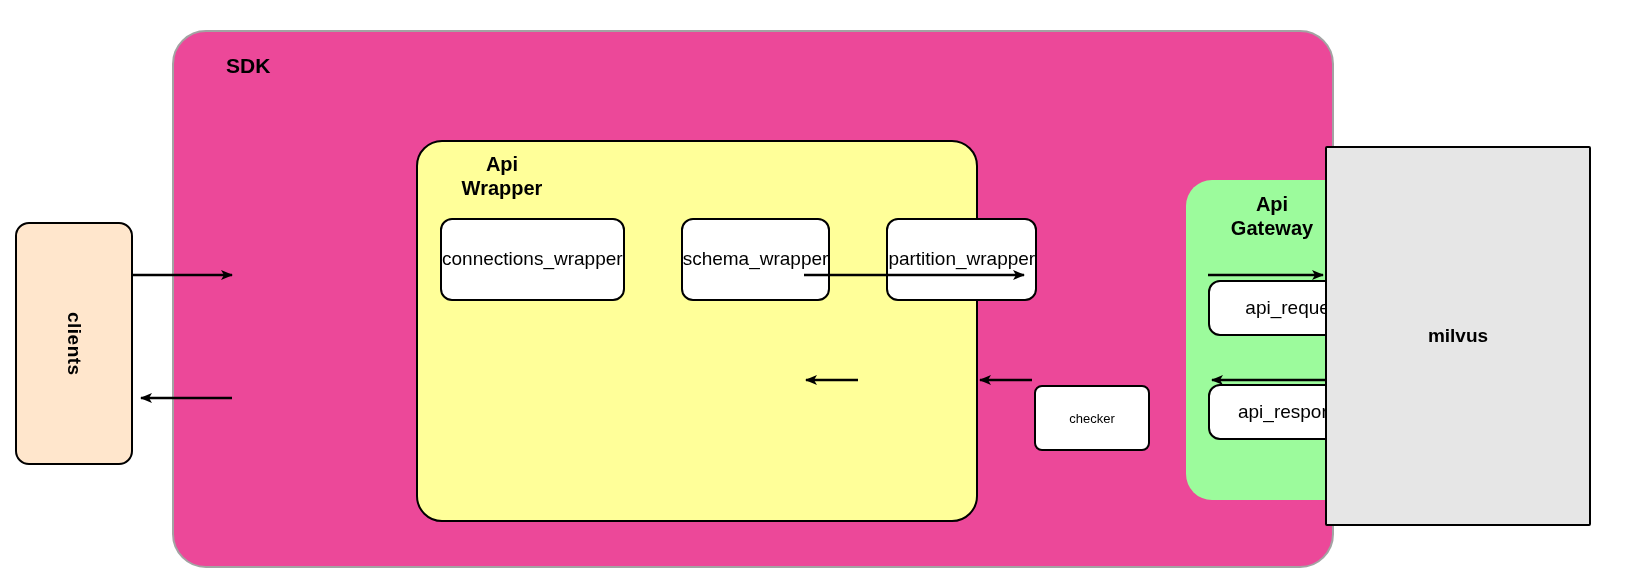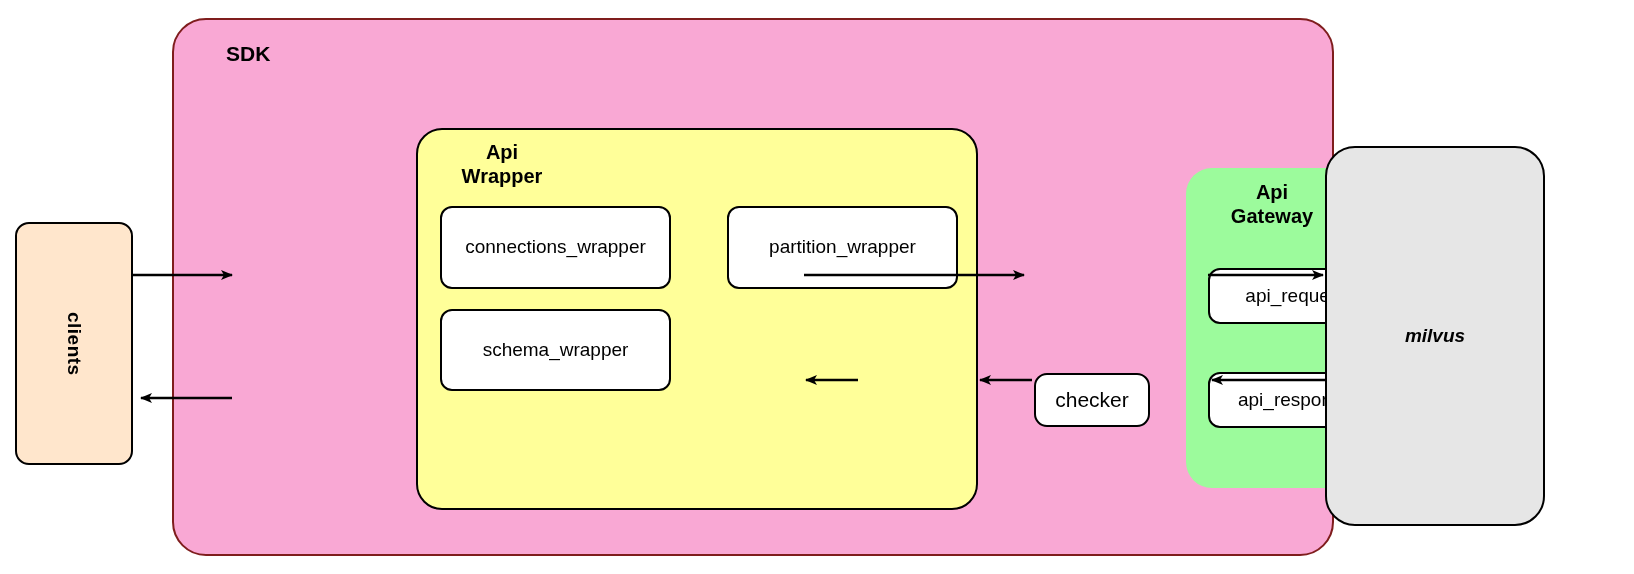--- a/index.html
+++ b/index.html
@@ -23,25 +23,25 @@
     box-sizing: border-box;
     display: flex;
     align-items: center;
     justify-content: center;
     color: #000000;
   }
 
   
   .sdk-container {
     left: 172px;
-    top: 18px;
+    top: 30px;
     width: 1162px;
     height: 538px;
-    background: #f9a8d4;
-    border: 2px solid #7f1d1d;
+    background: #ec4899;
+    border: 2px solid #a3a3a3;
     border-radius: 34px;
     display: block;
   }
   .sdk-label {
     position: absolute;
     left: 52px;
     top: 22px;
     font-size: 21px;
     font-weight: bold;
     color: #000000;
@@ -70,21 +70,21 @@
     line-height: 1.2;
     color: #000000;
   }
   .wrapper-grid {
     position: absolute;
     left: 22px;
     top: 76px;
     width: 518px;
     height: 288px;
     display: grid;
-    grid-template-columns: 1fr 1fr;
+    grid-template-columns: 1fr 1fr 1fr 1fr;
     grid-template-rows: 1fr 1fr 1fr;
     column-gap: 56px;
     row-gap: 20px;
   }
   .wrapper-cell {
     background: #ffffff;
     border: 2px solid #000000;
     border-radius: 12px;
     display: flex;
     align-items: center;
@@ -132,25 +132,25 @@
     box-sizing: border-box;
   }
   .gateway-cell.req { top: 100px; }
   .gateway-cell.resp { top: 204px; }
 
   
   .checker-box {
     left: 860px;
     top: 353px;
     width: 116px;
-    height: 54px;
-    background: #ffffff;
-    border: 2px solid #000000;
-    border-radius: 13px;
-    font-size: 21px;
+    height: 66px;
+    background: #ffffff;
+    border: 2px solid #000000;
+    border-radius: 8px;
+    font-size: 13px;
   }
 
   
   .clients-box {
     left: 15px;
     top: 222px;
     width: 118px;
     height: 243px;
     background: #ffe6cc;
     border: 2px solid #000000;
@@ -162,28 +162,27 @@
     font-size: 19px;
     font-weight: bold;
     letter-spacing: 0.5px;
     color: #000000;
   }
 
   
   .milvus-box {
     left: 1325px;
     top: 146px;
-    width: 220px;
+    width: 266px;
     height: 380px;
     background: #e6e6e6;
     border: 2px solid #000000;
-    border-radius: 30px;
-    font-size: 19px;
-    font-weight: bold;
-    font-style: italic;
+    border-radius: 2px;
+    font-size: 19px;
+    font-weight: bold;
   }
 
   
   .connectors {
     position: absolute;
     left: 0;
     top: 0;
     width: 1634px;
     height: 574px;
     pointer-events: none;
@@ -201,22 +200,22 @@
   <div class="box sdk-container">
     <div class="sdk-label">SDK</div>
 
     <div class="box api-wrapper">
       <div class="api-wrapper-label">
         <span>Api</span><br>
         <span>Wrapper</span>
       </div>
       <div class="wrapper-grid">
         <div class="wrapper-cell">connections_wrapper</div>
+        <div class="wrapper-cell">schema_wrapper</div>
         <div class="wrapper-cell">partition_wrapper</div>
-        <div class="wrapper-cell">schema_wrapper</div>
       </div>
     </div>
 
     <div class="box checker-box">checker</div>
 
     <div class="box api-gateway">
       <div class="api-gateway-label">
         <span>Api</span><br>
         <span>Gateway</span>
       </div>

